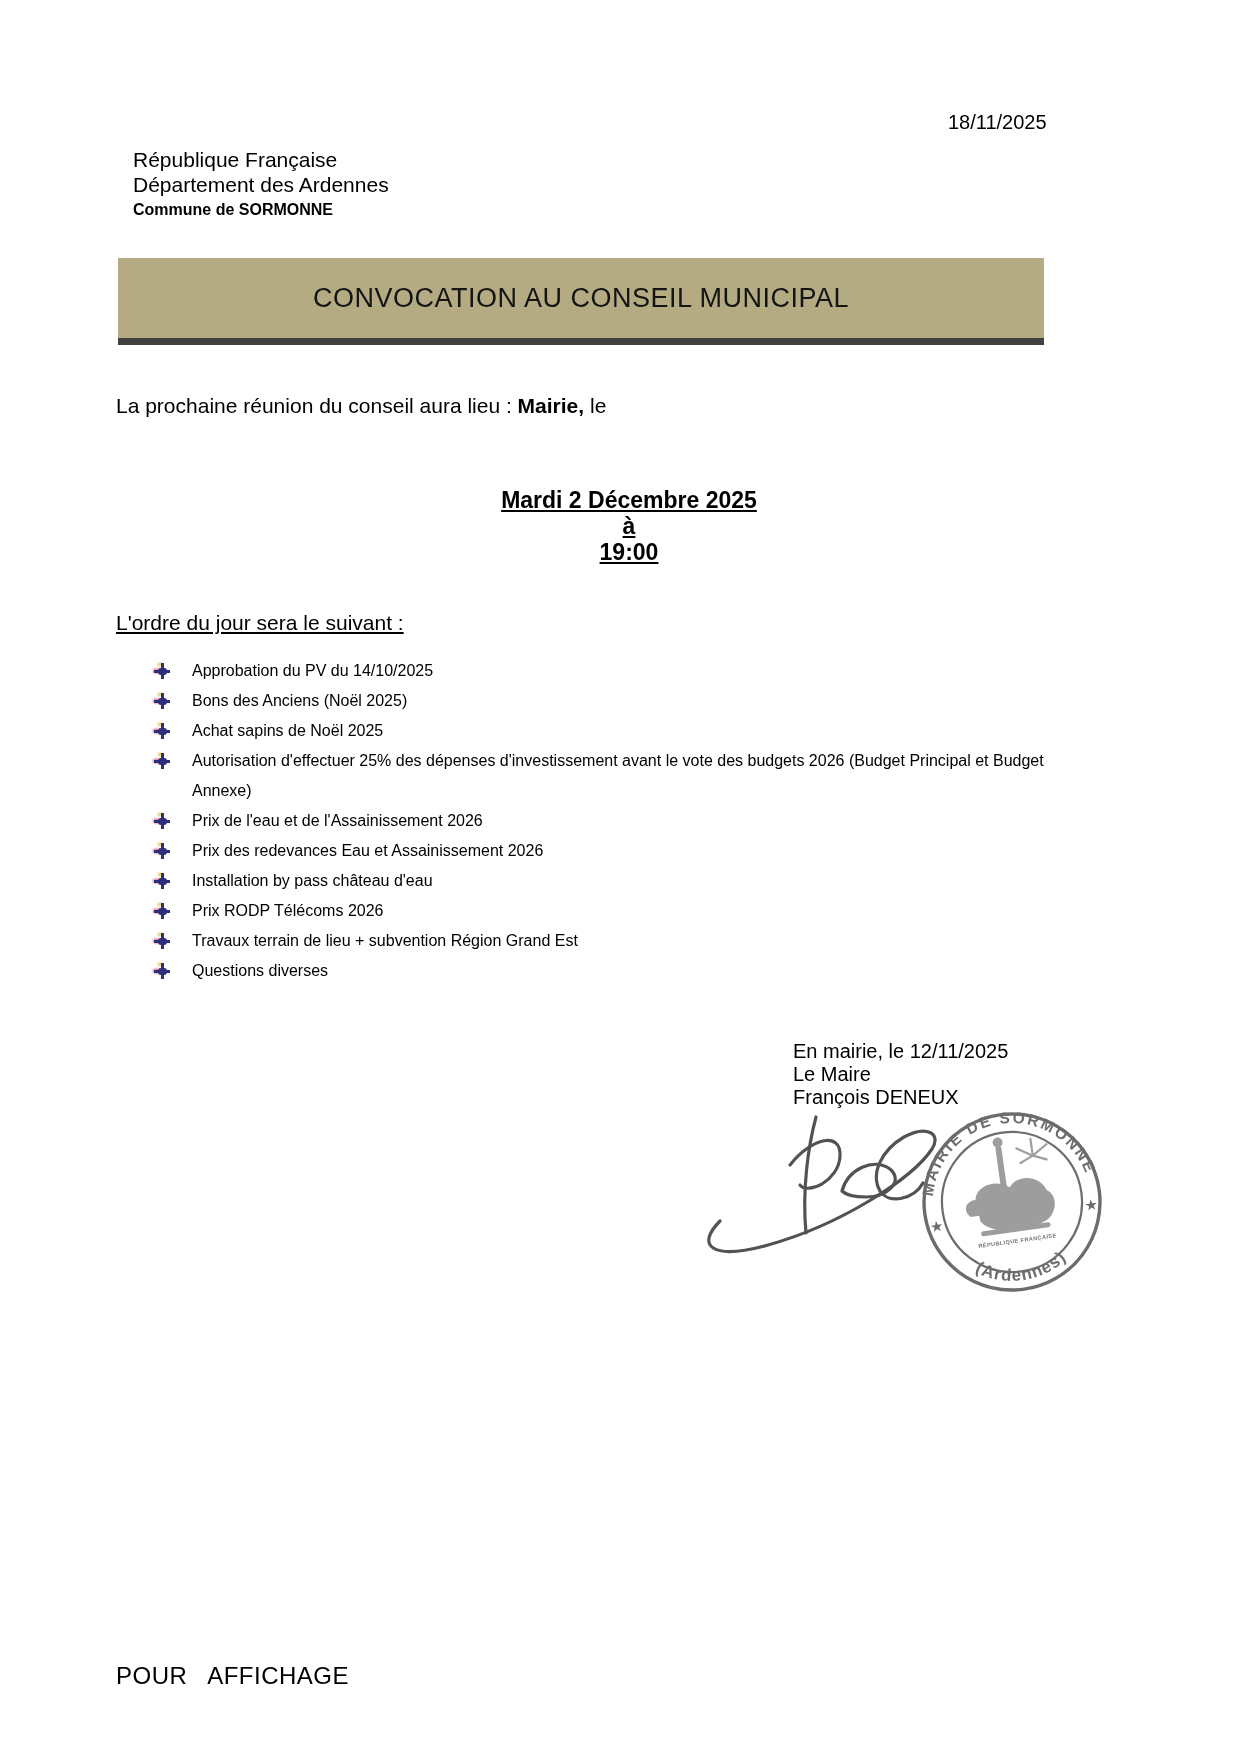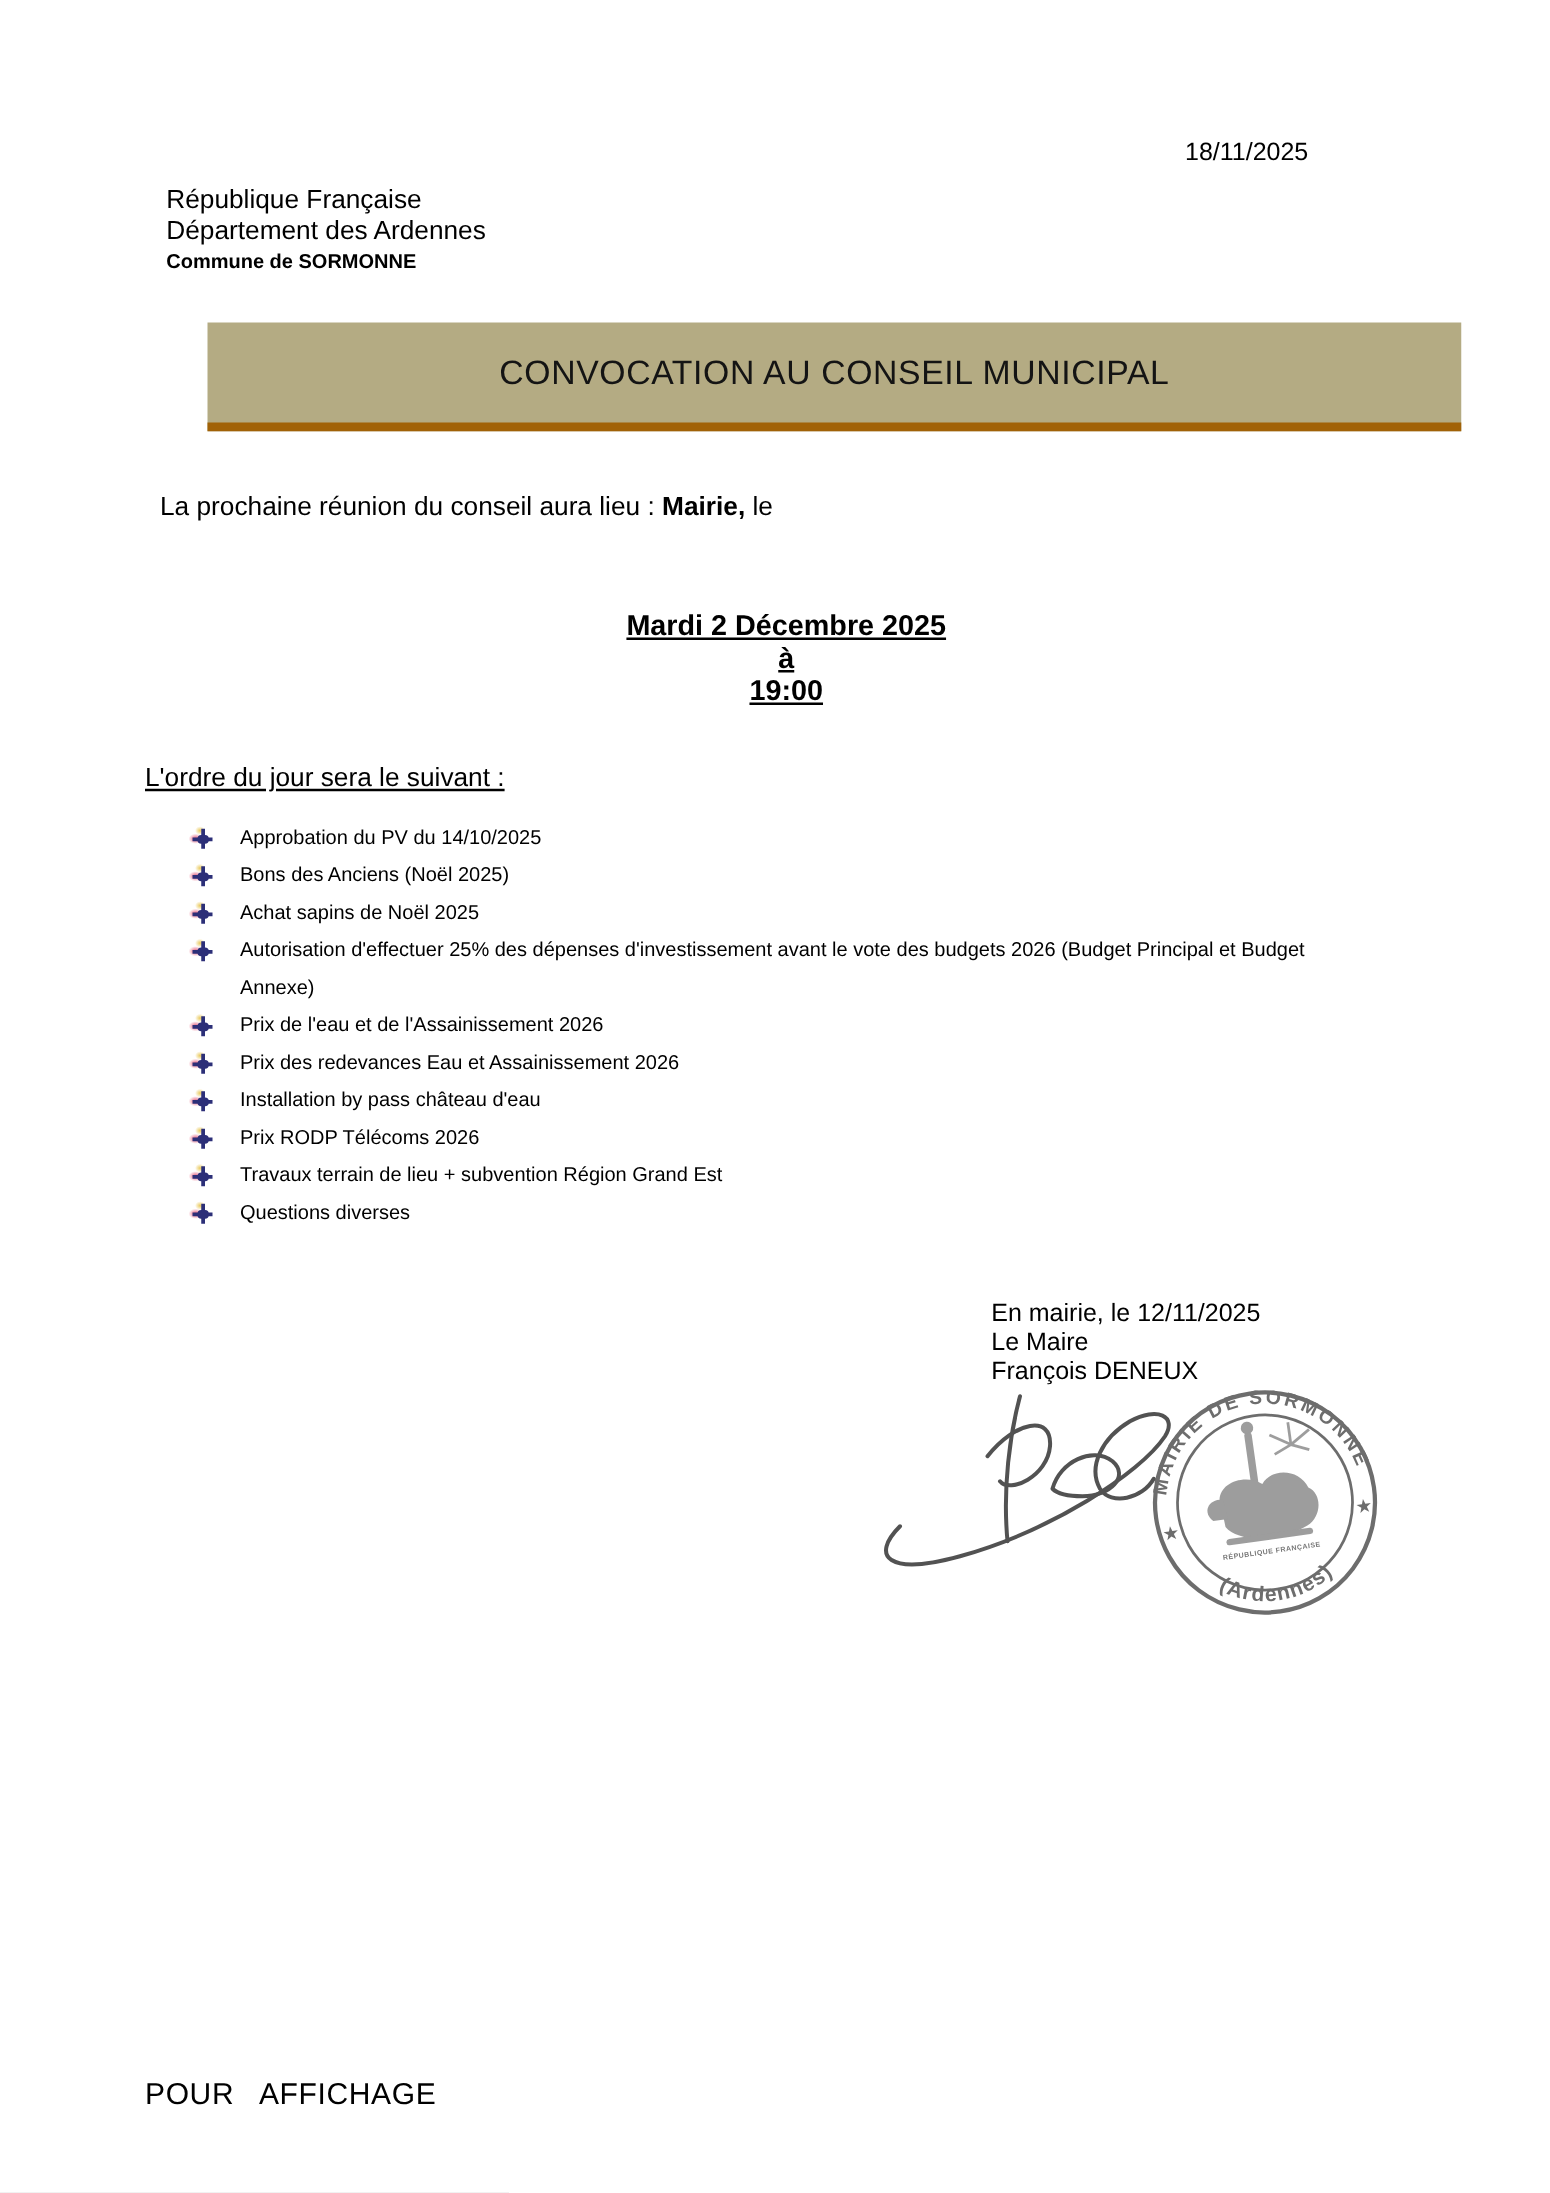--- a/index.html
+++ b/index.html
@@ -6,27 +6,27 @@
   .sheet{
     position:relative;width:1240px;height:1754px;background:#ffffff;
     margin:0 auto;font-family:"Liberation Sans",sans-serif;color:#000;
     overflow:hidden;
   }
   .abs{position:absolute;}
   .date{left:948px;top:111px;font-size:20px;}
   .hdr{left:133px;top:147px;font-size:21px;line-height:25px;}
   .hdr .b{font-weight:bold;font-size:16px;}
   .banner{
-    left:118px;top:258px;width:1003px;height:80px;
+    left:118px;top:258px;width:926px;height:80px;
     background:var(--banner,#b4ab83);
-    border-bottom:7px solid #a16207;
-    display:flex;align-items:center;justify-content:center;margin-left:48px;
+    border-bottom:7px solid #404040;
+    display:flex;align-items:center;justify-content:center;
   }
   .banner span{font-size:27px;color:#141414;letter-spacing:0.5px;}
-  .intro{left:128px;top:394px;font-size:21px;}
+  .intro{left:116px;top:394px;font-size:21px;}
   .intro .bold{font-weight:bold;}
   .meet{left:118px;top:487px;width:1022px;text-align:center;
         font-size:23px;font-weight:bold;line-height:26px;text-decoration:underline;}
   .agenda-h{left:116px;top:611px;font-size:21px;text-decoration:underline;text-align:center;}
   ul.agenda{left:153px;top:656px;width:919px;margin:0;padding:0;list-style:none;}
   ul.agenda li{position:relative;padding-left:39px;font-size:16px;line-height:30px;}
   .bullet{position:absolute;left:1px;top:7px;width:16px;height:16px;}
   .bullet i{position:absolute;display:block;}
   .bullet .gold{left:2px;top:-2px;width:8px;height:7px;
     background:radial-gradient(ellipse,rgba(231,195,74,.9),rgba(231,195,74,0) 70%);}

